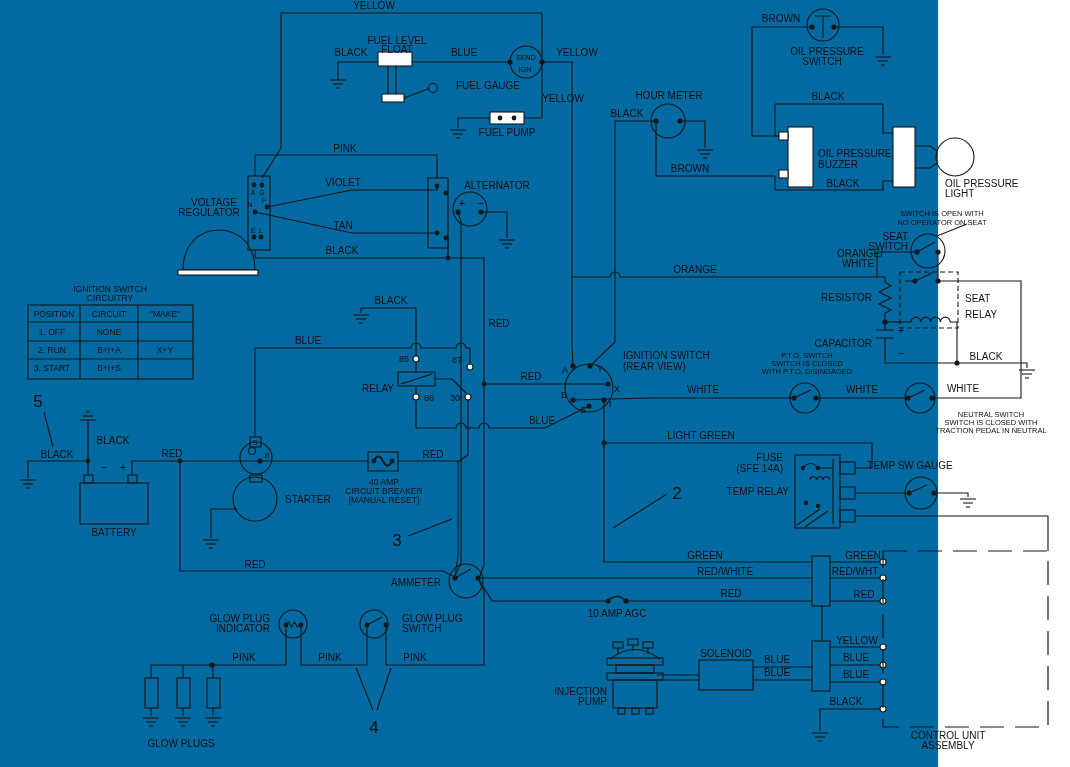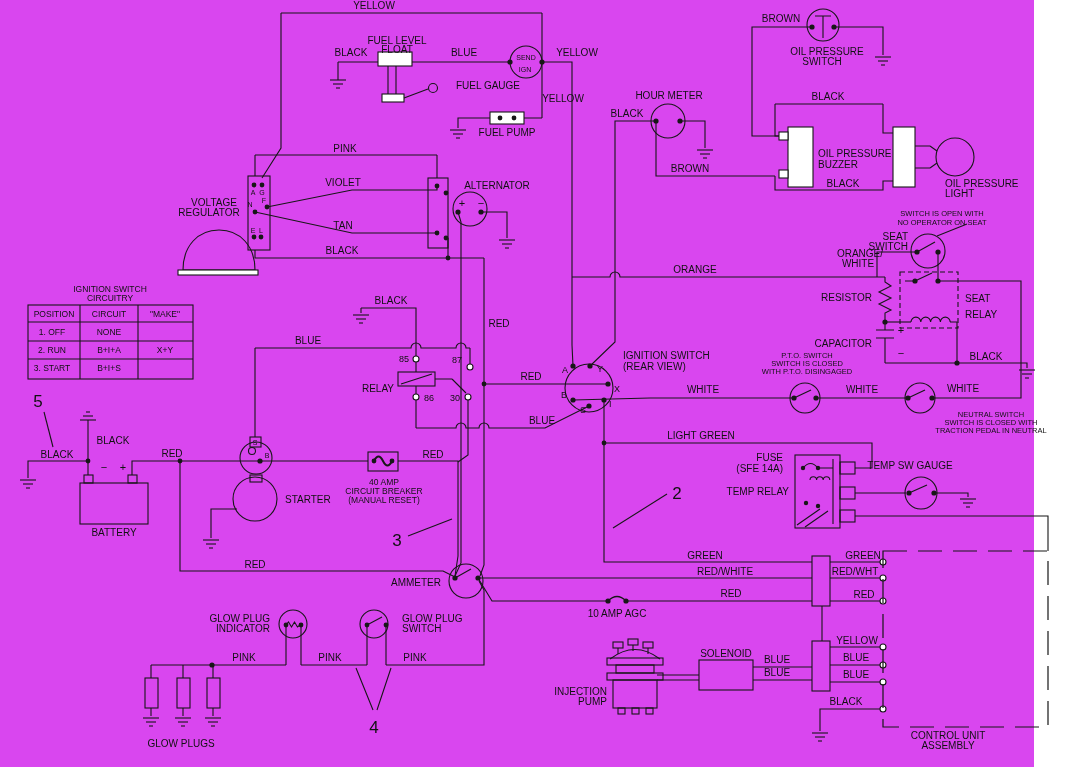--- a/index.html
+++ b/index.html
@@ -1,16 +1,16 @@
 <!DOCTYPE html>
 <html><head>
 <meta charset="utf-8">
 <style>
   html,body{margin:0;padding:0;background:#fff}
-  .stage{position:relative;width:1034px;height:767px;background:#d946ef}
+  .stage{position:relative;width:938px;height:767px;background:#0369a1}
   svg{display:block}
   .w{fill:none;stroke:#171717;stroke-width:1.1}
   .shape{fill:#fff;stroke:#171717;stroke-width:1.1}
   .shapen{fill:none;stroke:#171717;stroke-width:1.1}
   .dot{fill:#171717;stroke:none}
   .term{fill:#fff;stroke:#171717;stroke-width:1.1}
   .boxdash{fill:none;stroke:#171717;stroke-width:1.1;stroke-dasharray:5 3}
   .cudash{fill:none;stroke:#171717;stroke-width:1.2;stroke-dasharray:24 11}
   text{font-family:"Liberation Sans","DejaVu Sans",sans-serif;fill:#111;text-anchor:middle}
   .s10{font-size:10px}

